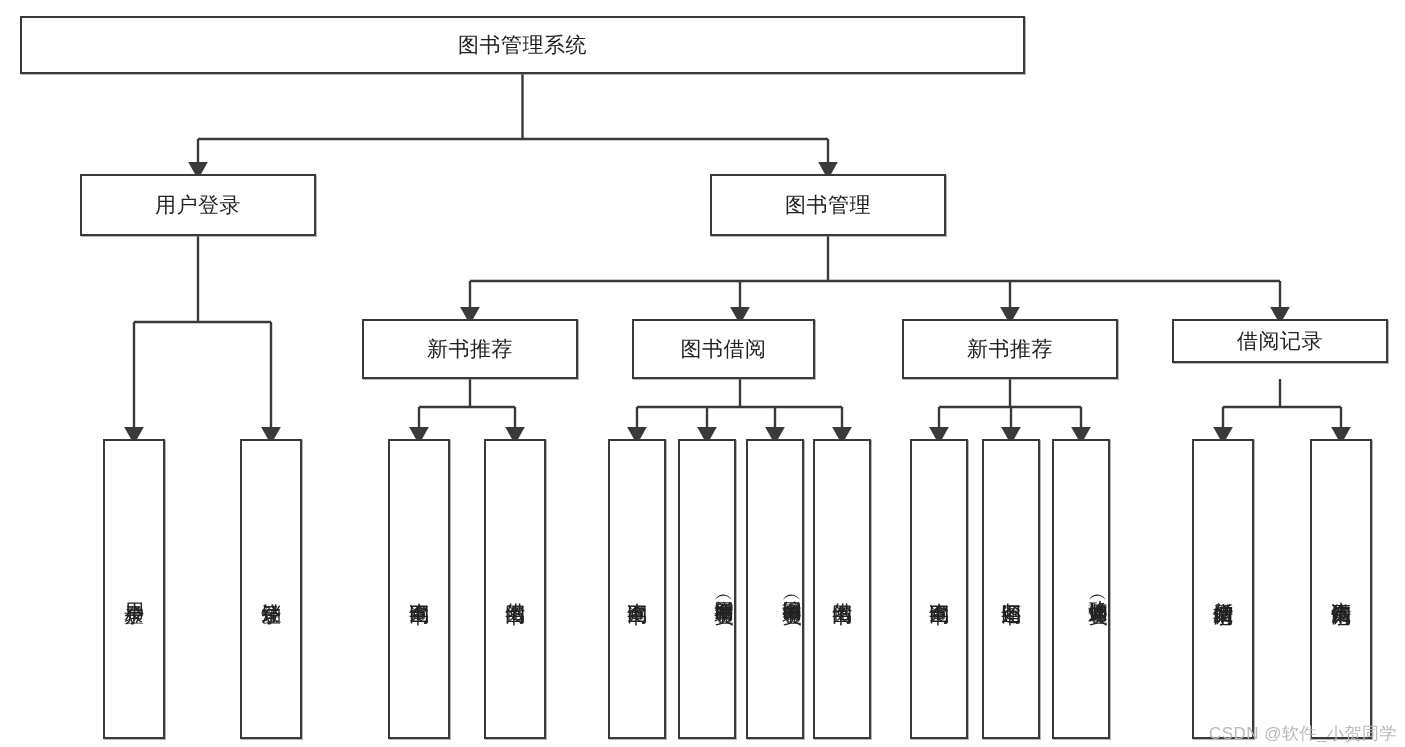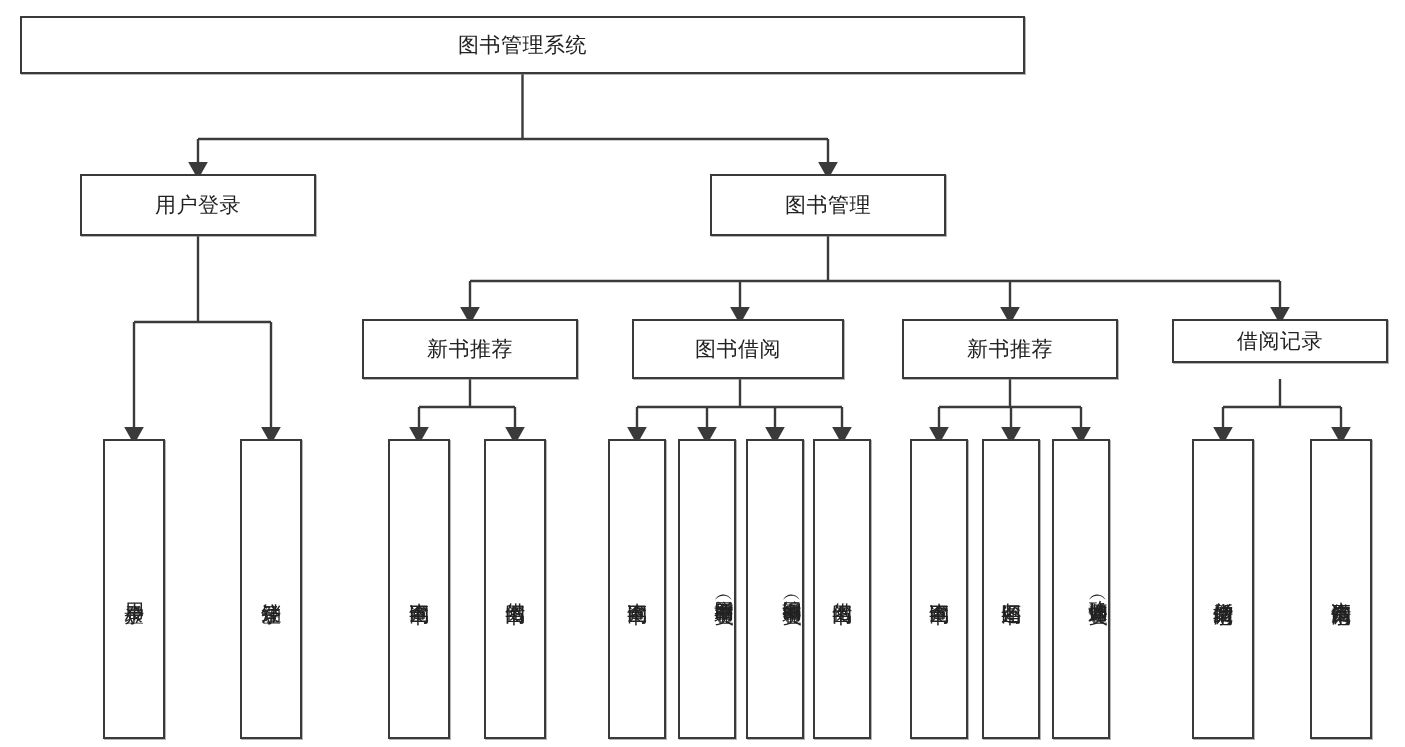--- a/index.html
+++ b/index.html
@@ -131,21 +131,21 @@
       </div>
       <div class="node-box" style="left: 80px; top: 170px; width: 236px; height: 62px;">
         <div class="node-label-h">用户登录</div>
       </div>
       <div class="node-box" style="left: 710px; top: 170px; width: 236px; height: 62px; text-align: center;">
         <div class="node-label-h">图书管理</div>
       </div>
       <div class="node-box" style="left: 362px; top: 315px; width: 216px; height: 60px;">
         <div class="node-label-h">新书推荐</div>
       </div>
-      <div class="node-box" style="left: 632px; top: 315px; width: 212px; height: 60px;">
+      <div class="node-box" style="left: 632px; top: 315px; width: 183px; height: 60px;">
         <div class="node-label-h">图书借阅</div>
       </div>
       <div class="node-box" style="left: 902px; top: 315px; width: 216px; height: 60px;">
         <div class="node-label-h">新书推荐</div>
       </div>
       <div class="node-box" style="left: 1172px; top: 315px; width: 216px; height: 44px;">
         <div class="node-label-h">借阅记录</div>
       </div>
       <div class="node-box" style="left: 103px; top: 435px; width: 62px; height: 300px;">
         <div class="node-label-v">用户登录</div>
@@ -181,13 +181,14 @@
         <div class="node-label-v tall">确认归还（管理员）</div>
       </div>
       <div class="node-box" style="left: 1192px; top: 435px; width: 62px; height: 300px;">
         <div class="node-label-v">新增借阅记录</div>
       </div>
       <div class="node-box" style="left: 1310px; top: 435px; width: 62px; height: 300px;">
         <div class="node-label-v">查询借阅记录</div>
       </div>
     </div>
 
+  <div id="watermark">CSDN @软件_小贺同学</div>
 </div>
 
 </body></html>

